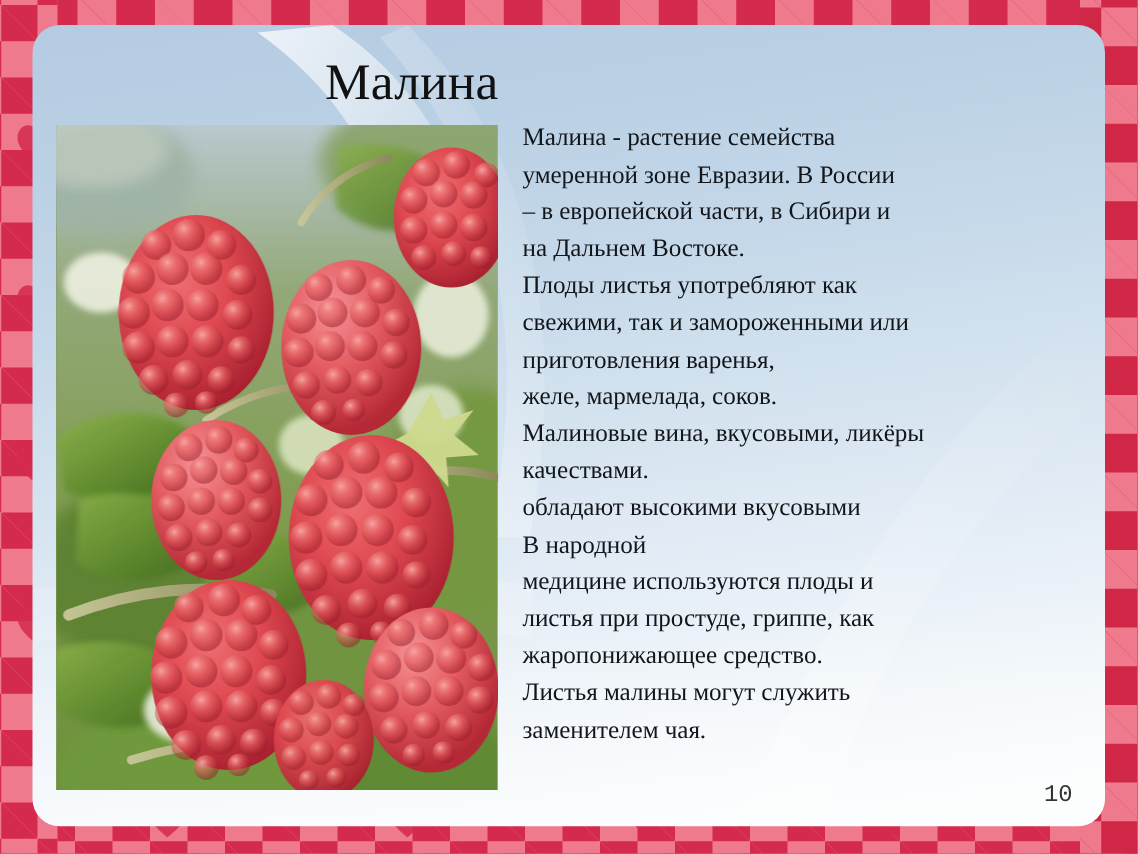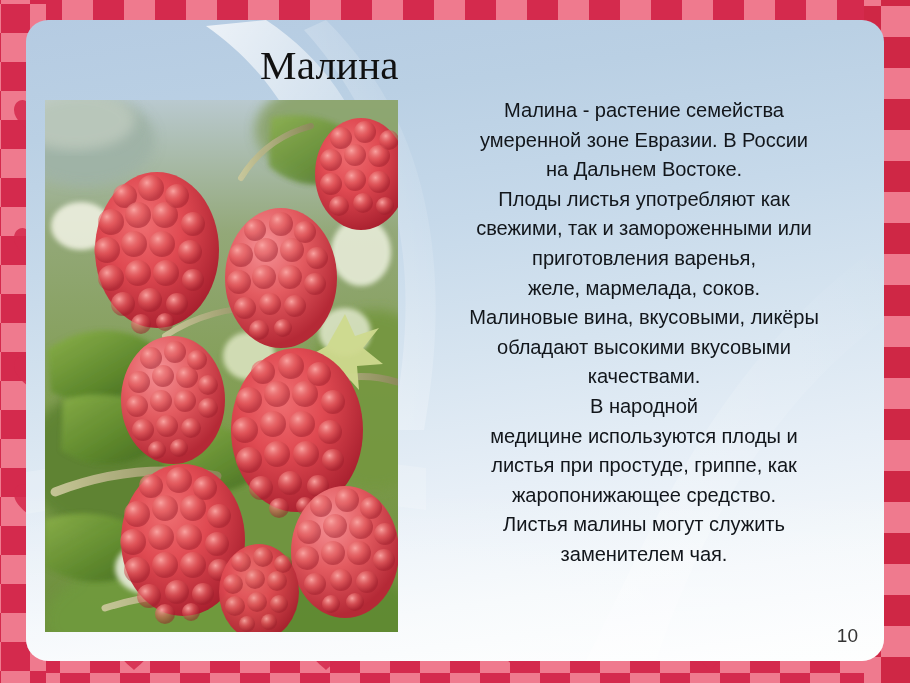--- a/index.html
+++ b/index.html
@@ -97,31 +97,30 @@
   
   .photo{
     position:absolute;left:19px;top:80px;width:353px;height:532px;
     overflow:hidden;background:#6d8a3c;
   }
   .photo svg{display:block;width:100%;height:100%;}
 
   
   .body-text{
     position:absolute;left:392px;top:76px;width:452px;
-    font-family:Liberation Sans, sans-serif;
+    font-family:Liberation Serif, serif;
     font-size:20.1px;line-height:29.6px;color:#12161b;
     letter-spacing:-0.05px;
-    text-align:center;
   }
   .body-text p{margin:0;}
 
   
   .slide-number{
     position:absolute;right:26px;bottom:14px;
-    font-family:Liberation Sans, sans-serif;
+    font-family:Liberation Mono, monospace;
     font-size:19px;color:#333;margin-top:48px;
   }
 </style>
 </head>
 <body>
 
 <div class="slide">
 
   <div class="border-pattern"></div>
   <div class="border-diamonds"></div>
@@ -432,28 +431,29 @@
           </g>
         </g>
 
         <ellipse cx="30" cy="20" rx="60" ry="30" fill="#cdd6c9" opacity="0.55" filter="url(#blur6)"></ellipse>
       </svg>
     </div>
 
     <div class="body-text">
       <p>Малина -  растение семейства</p>
       <p>умеренной зоне Евразии. В России</p>
+      <p>– в европейской части, в Сибири и</p>
       <p>на Дальнем Востоке.</p>
       <p>Плоды листья употребляют как</p>
       <p>свежими, так и замороженными или</p>
       <p>приготовления варенья,</p>
       <p>желе, мармелада, соков.</p>
       <p>Малиновые вина, вкусовыми, ликёры</p>
+      <p>качествами.</p>
       <p> обладают высокими вкусовыми</p>
-      <p>качествами.</p>
       <p>В народной</p>
       <p>медицине используются плоды и</p>
       <p>листья при простуде, гриппе, как</p>
       <p>жаропонижающее средство.</p>
       <p>Листья малины могут служить</p>
       <p>заменителем чая.</p>
     </div>
 
     <div class="slide-number">10</div>
 

